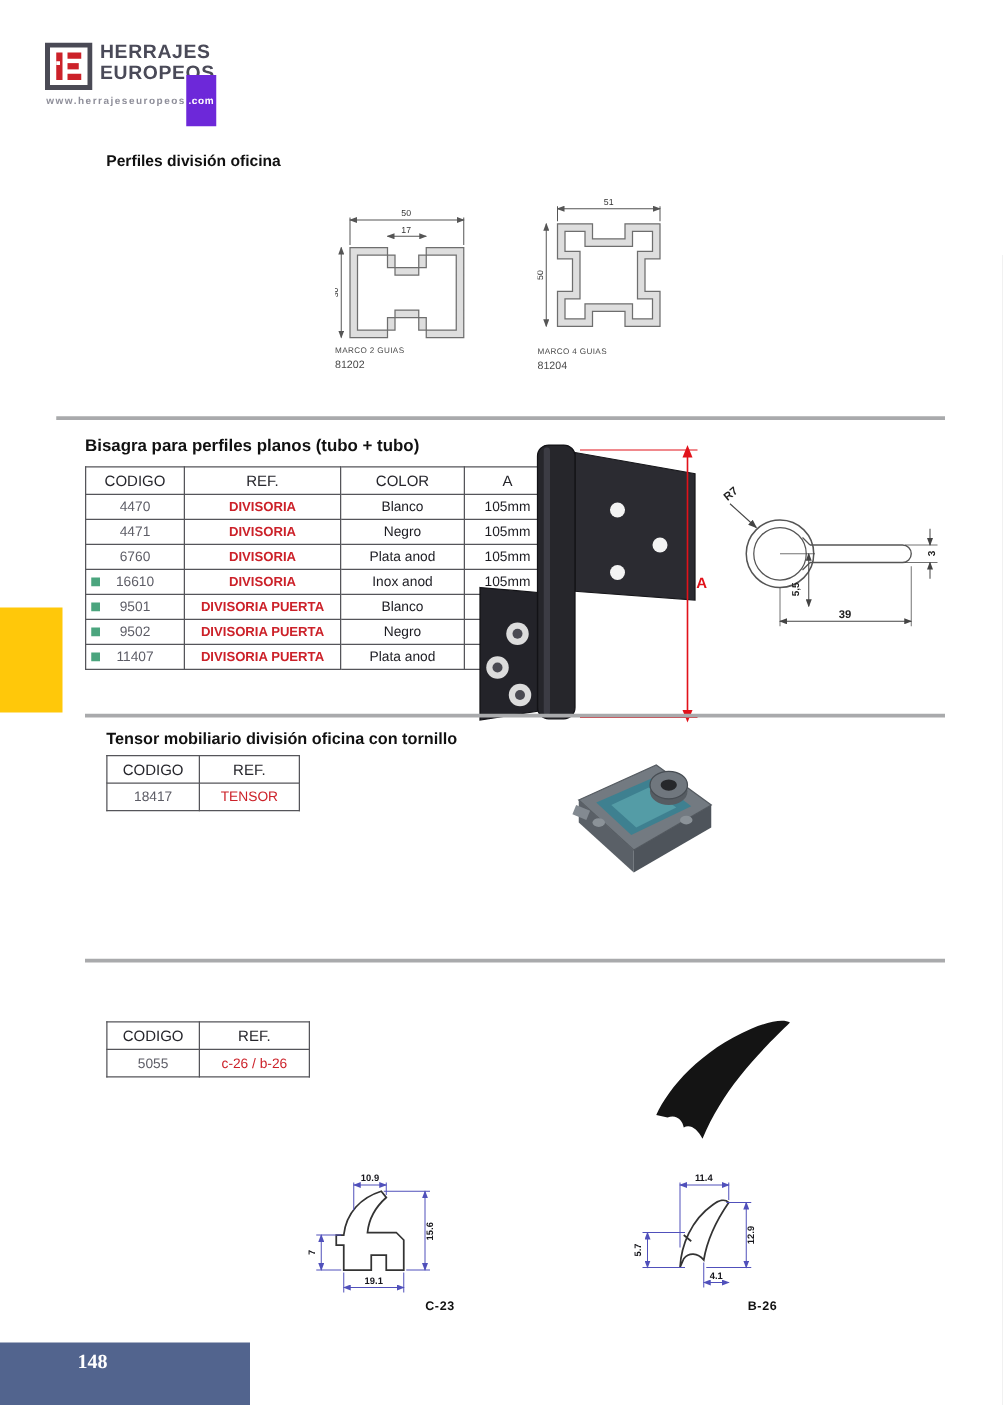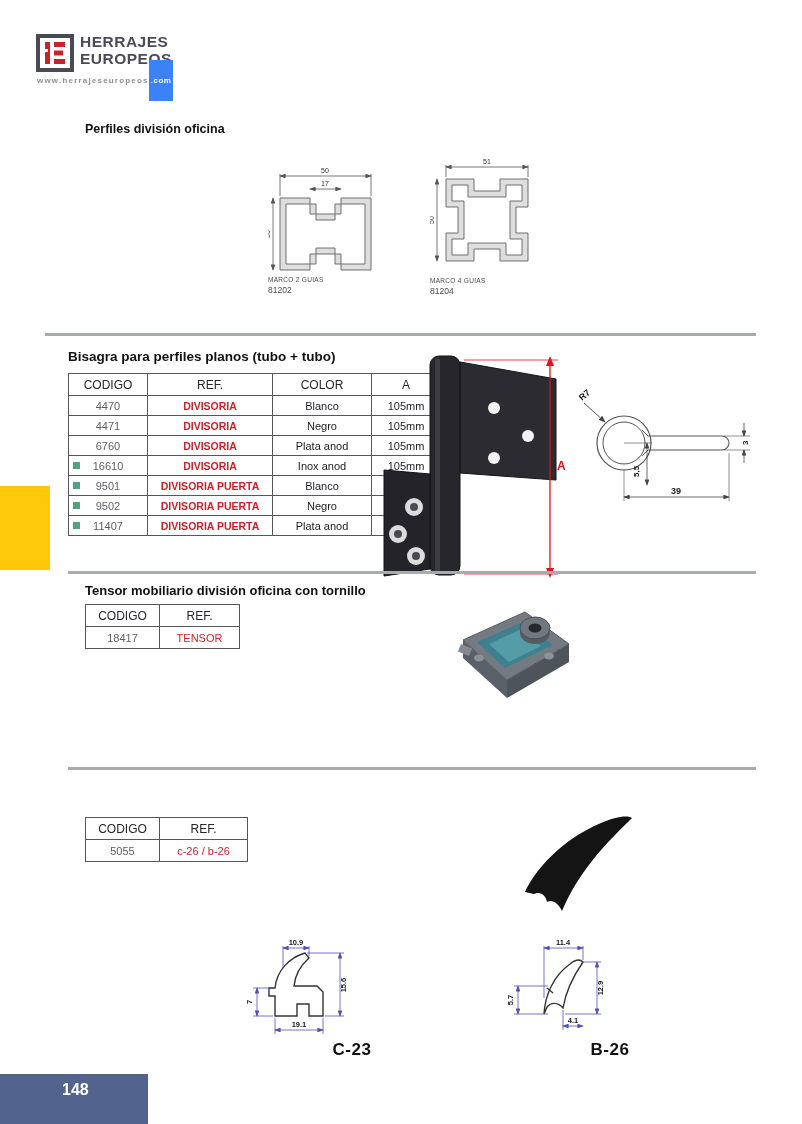--- a/index.html
+++ b/index.html
@@ -10,21 +10,21 @@
   
   .header-bar{left:182px;top:0;width:620px;height:93px;background:#52648E;}
   .header-title{color:#fff;font-size:27px;font-weight:bold;letter-spacing:.5px;
                 position:absolute;left:44px;top:26px;}
   .logo-area{left:0;top:0;width:208px;height:93px;background:#fff;}
   .logo-mark{position:absolute;left:36px;top:34px;}
   .logo-text{position:absolute;left:80px;top:33px;color:#4a4a58;font-weight:bold;
              font-size:15.5px;line-height:17px;letter-spacing:.5px;}
   .logo-url{position:absolute;left:37px;top:76px;font-size:8px;font-weight:bold;
             color:#8f8f9a;letter-spacing:1.2px;}
-  .logo-url .com{background:#3b82f6;color:#fff;padding:16px 2px;letter-spacing:.5px;}
+  .logo-url .com{background:#6d28d9;color:#fff;padding:16px 2px;letter-spacing:.5px;}
 
   
   .sec-title{font-weight:bold;color:#111;font-size:13px;}
 
   
   .divider{height:3px;background:#a9aaac;}
 
   
   .cat-table{border-collapse:collapse;text-align:center;background:#fff;}
   .cat-table th{font-weight:normal;font-size:12px;color:#26262c;border:1px solid #55555a;height:21px;padding:0 8px;}
@@ -32,24 +32,24 @@
   .cat-table td.cod{color:#5d5d66;position:relative;}
   .cat-table td.ref-bold{color:#CC2129;font-weight:bold;font-size:10.5px;}
   .cat-table td.ref-red{color:#CC2129;}
   .marker{display:inline-block;width:7px;height:7px;background:#4BA57E;
           position:absolute;left:4px;top:50%;margin-top:-3.5px;}
 
   .drw-label{color:#4a4a4a;text-align:left;line-height:1.35;}
   .drw-label .nm{font-size:6.5px;letter-spacing:.3px;}
   .drw-label .cd{font-size:8.5px;}
 
-  .profile-label{font-weight:bold;font-size:17px;color:#111;text-align:center;letter-spacing:.5px;}
+  .profile-label{font-weight:bold;font-size:10px;color:#111;text-align:center;letter-spacing:.5px;}
 
   
-  .footer-bar{left:0;top:1074px;width:148px;height:50px;background:#52648E;}
+  .footer-bar{left:0;top:1074px;width:200px;height:50px;background:#52648E;font-family:Liberation Serif, serif;}
   .footer-num{position:absolute;left:62px;top:7px;color:#fff;font-weight:bold;font-size:16px;}
 
   .yellow-tab{left:0;top:486px;width:50px;height:84px;background:#FFC80A;}
 
   svg text{font-family:"Liberation Sans",sans-serif;}
   .dim{font-size:7px;fill:#333;}
   .dline{stroke:#555;stroke-width:0.8;fill:none;}
   .bline{stroke:#5050bb;stroke-width:0.8;fill:none;}
   .bdim{font-size:7.5px;fill:#16161c;font-weight:bold;}
 </style>

